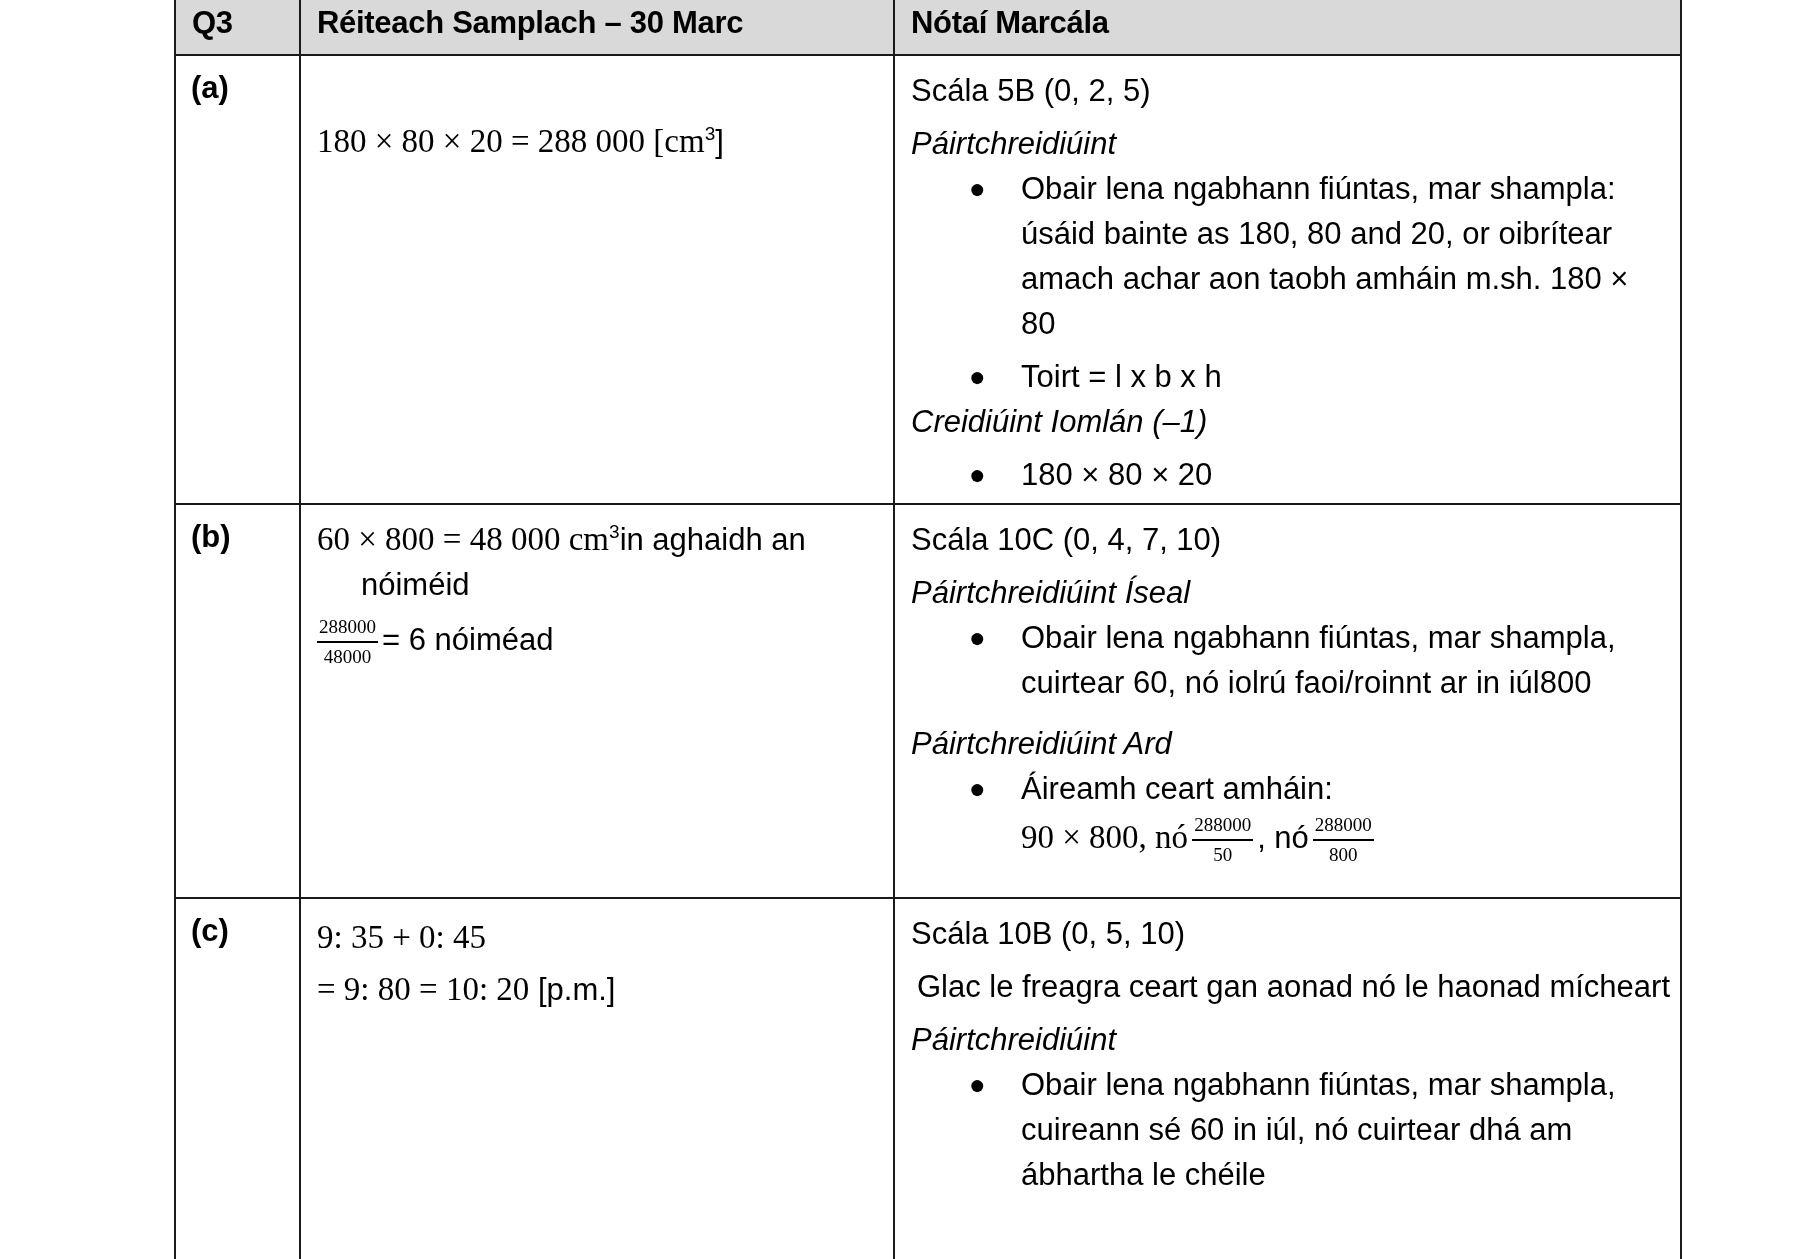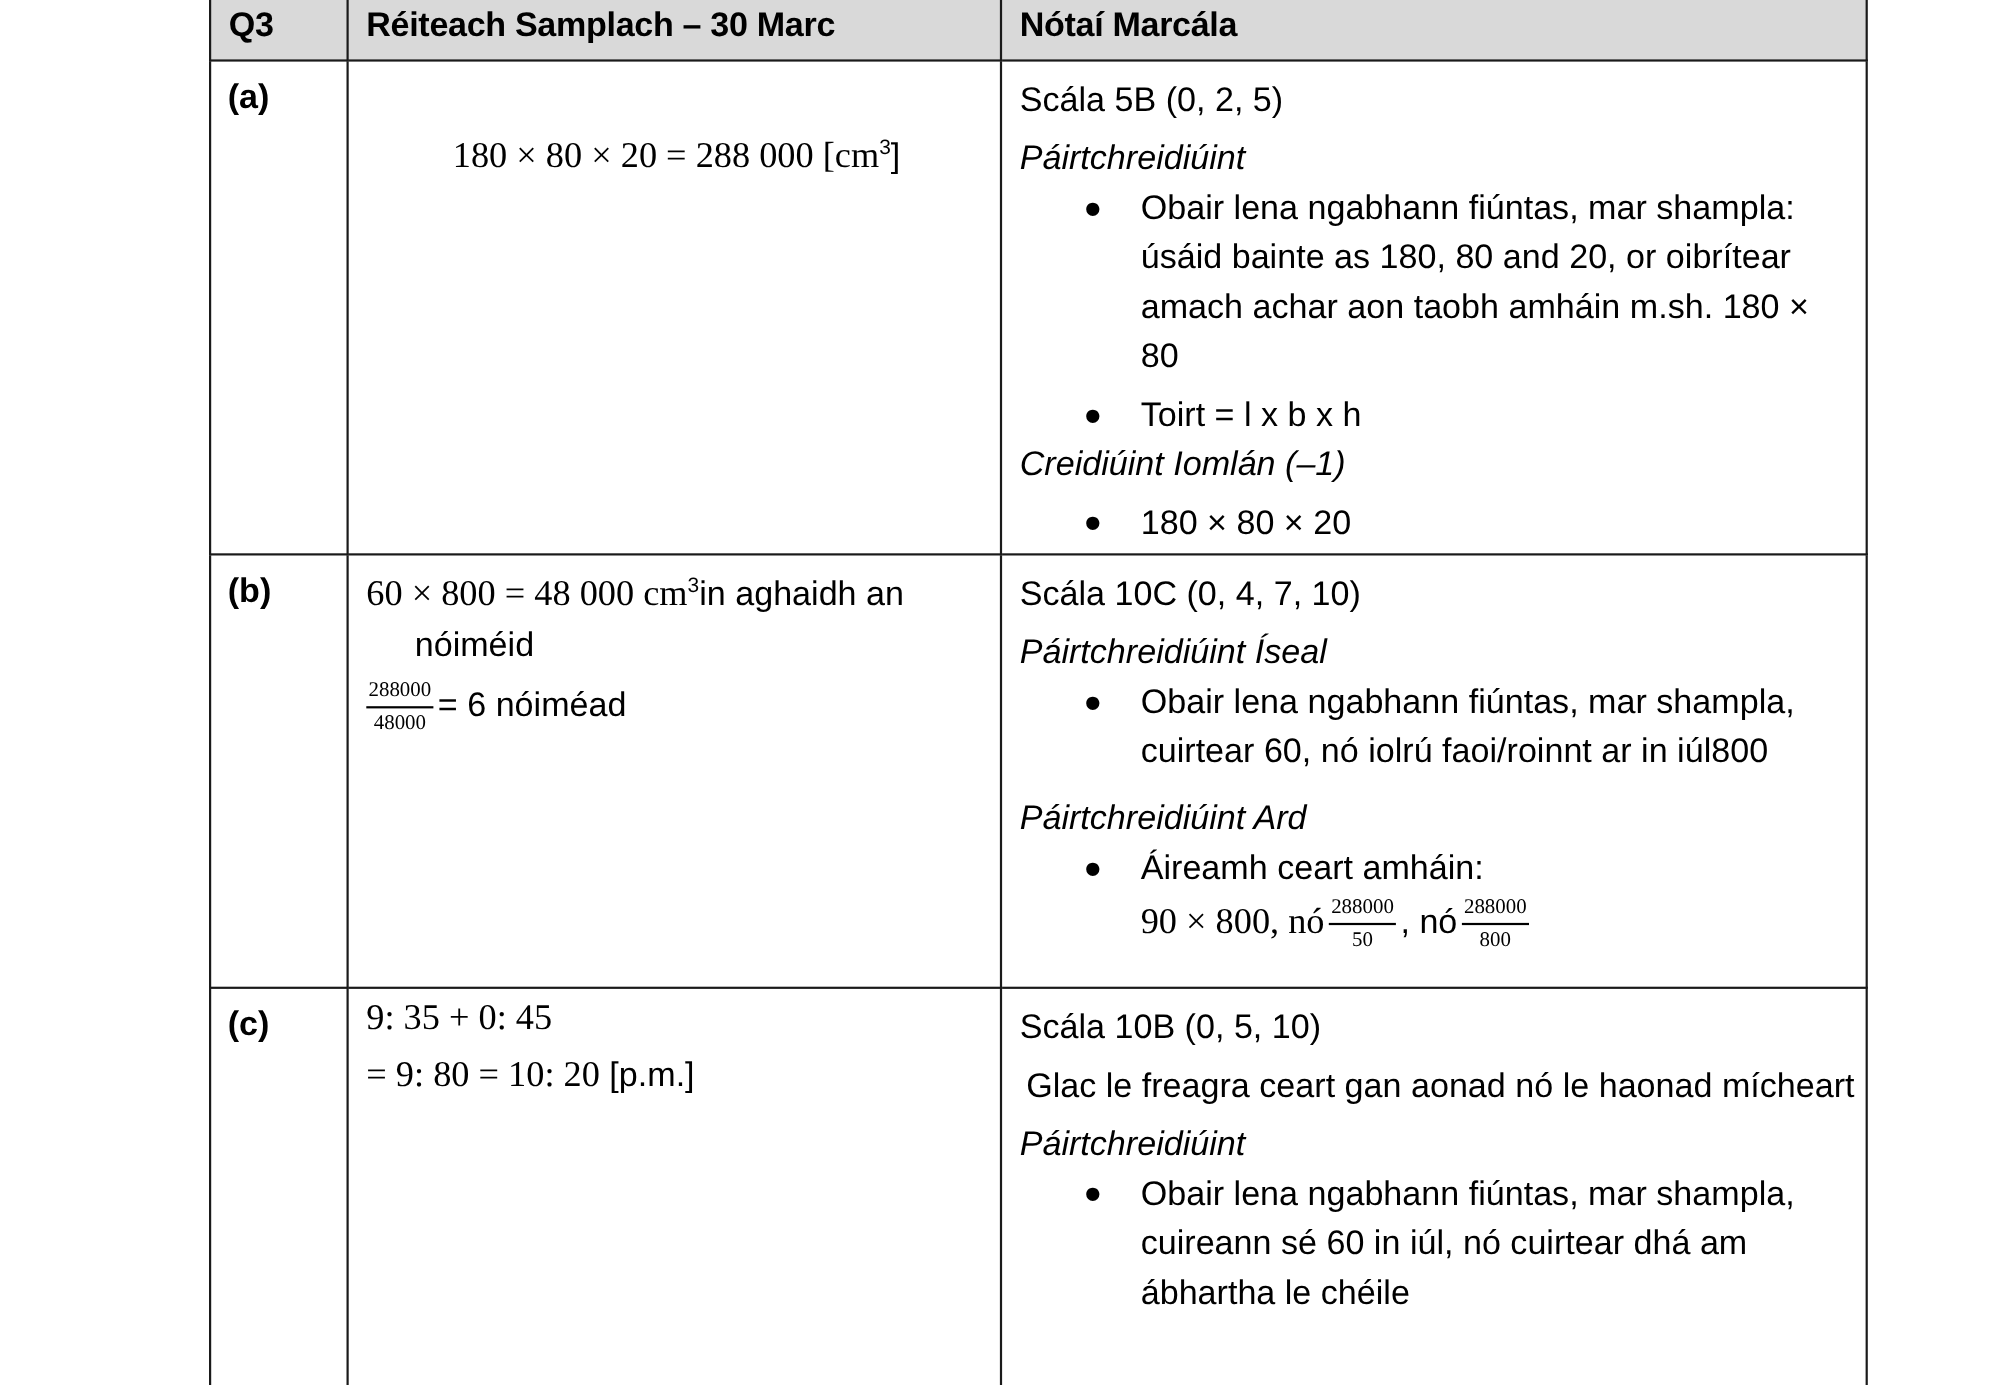--- a/index.html
+++ b/index.html
@@ -3,21 +3,21 @@
 <meta charset="utf-8">
 <style>
   html, body {
     margin: 0; padding: 0;
     width: 1818px; height: 1259px;
     background: #ffffff;
     overflow: hidden;
     font-family: "Liberation Sans", "DejaVu Sans", sans-serif;
     color: #000;
   }
-  .page { position: relative; width: 1446px; height: 1259px; margin-left: 16px; }
+  .page { position: relative; width: 1446px; height: 1259px; }
   .tbl {
     position: absolute;
     left: 174px; top: -3px;
     width: 1506px;
     border-collapse: collapse;
     table-layout: fixed;
   }
   .tbl td, .tbl th {
     border: 2.5px solid #1a1a1a;
     vertical-align: top;
@@ -96,21 +96,21 @@
       <th>Q3</th>
       <th>Réiteach Samplach – 30 Marc</th>
       <th>Nótaí Marcála</th>
     </tr>
 
     <tr class="row-a">
       <td>
             <div class="lbl">(a)</div>
           </td>
       <td>
-        <div class="sol" style="padding-top:63px;text-align:center;">
+        <div class="sol" style="padding-top:63px;">
           <span class="math">180 × 80 × 20 = 288 000 [cm</span><sup>3</sup><span>]</span>
         </div>
       </td>
       <td>
         <div class="notes">
           <div class="scale">Scála 5B (0, 2, 5)</div>
           <div class="crit">Páirtchreidiúint</div>
           <ul>
             <li><span class="bullet">●</span><span>Obair lena ngabhann fiúntas, mar shampla: úsáid bainte as 180, 80 and 20, or oibrítear amach achar aon taobh amháin m.sh. 180 × 80</span></li>
             <li style="margin-top:8px;"><span class="bullet">●</span><span>Toirt = l x b x h</span></li>
@@ -152,21 +152,21 @@
           </ul>
         </div>
       </td>
     </tr>
 
     <tr class="row-c">
       <td>
             <div class="lbl">(c)</div>
           </td>
       <td>
-        <div class="sol" style="line-height:52px;">
+        <div class="sol" style="padding-top:12px; line-height:52px;">
           <div class="math">9: 35 + 0: 45</div>
           <div><span class="math">= 9: 80 = 10: 20</span> <span>[p.m.]</span></div>
         </div>
       </td>
       <td>
         <div class="notes">
           <div class="scale">Scála 10B (0, 5, 10)</div>
           <div class="hang" style="margin-bottom:8px;text-align:right;">Glac le freagra ceart gan aonad nó le haonad mícheart</div>
           <div class="crit">Páirtchreidiúint</div>
           <ul>

